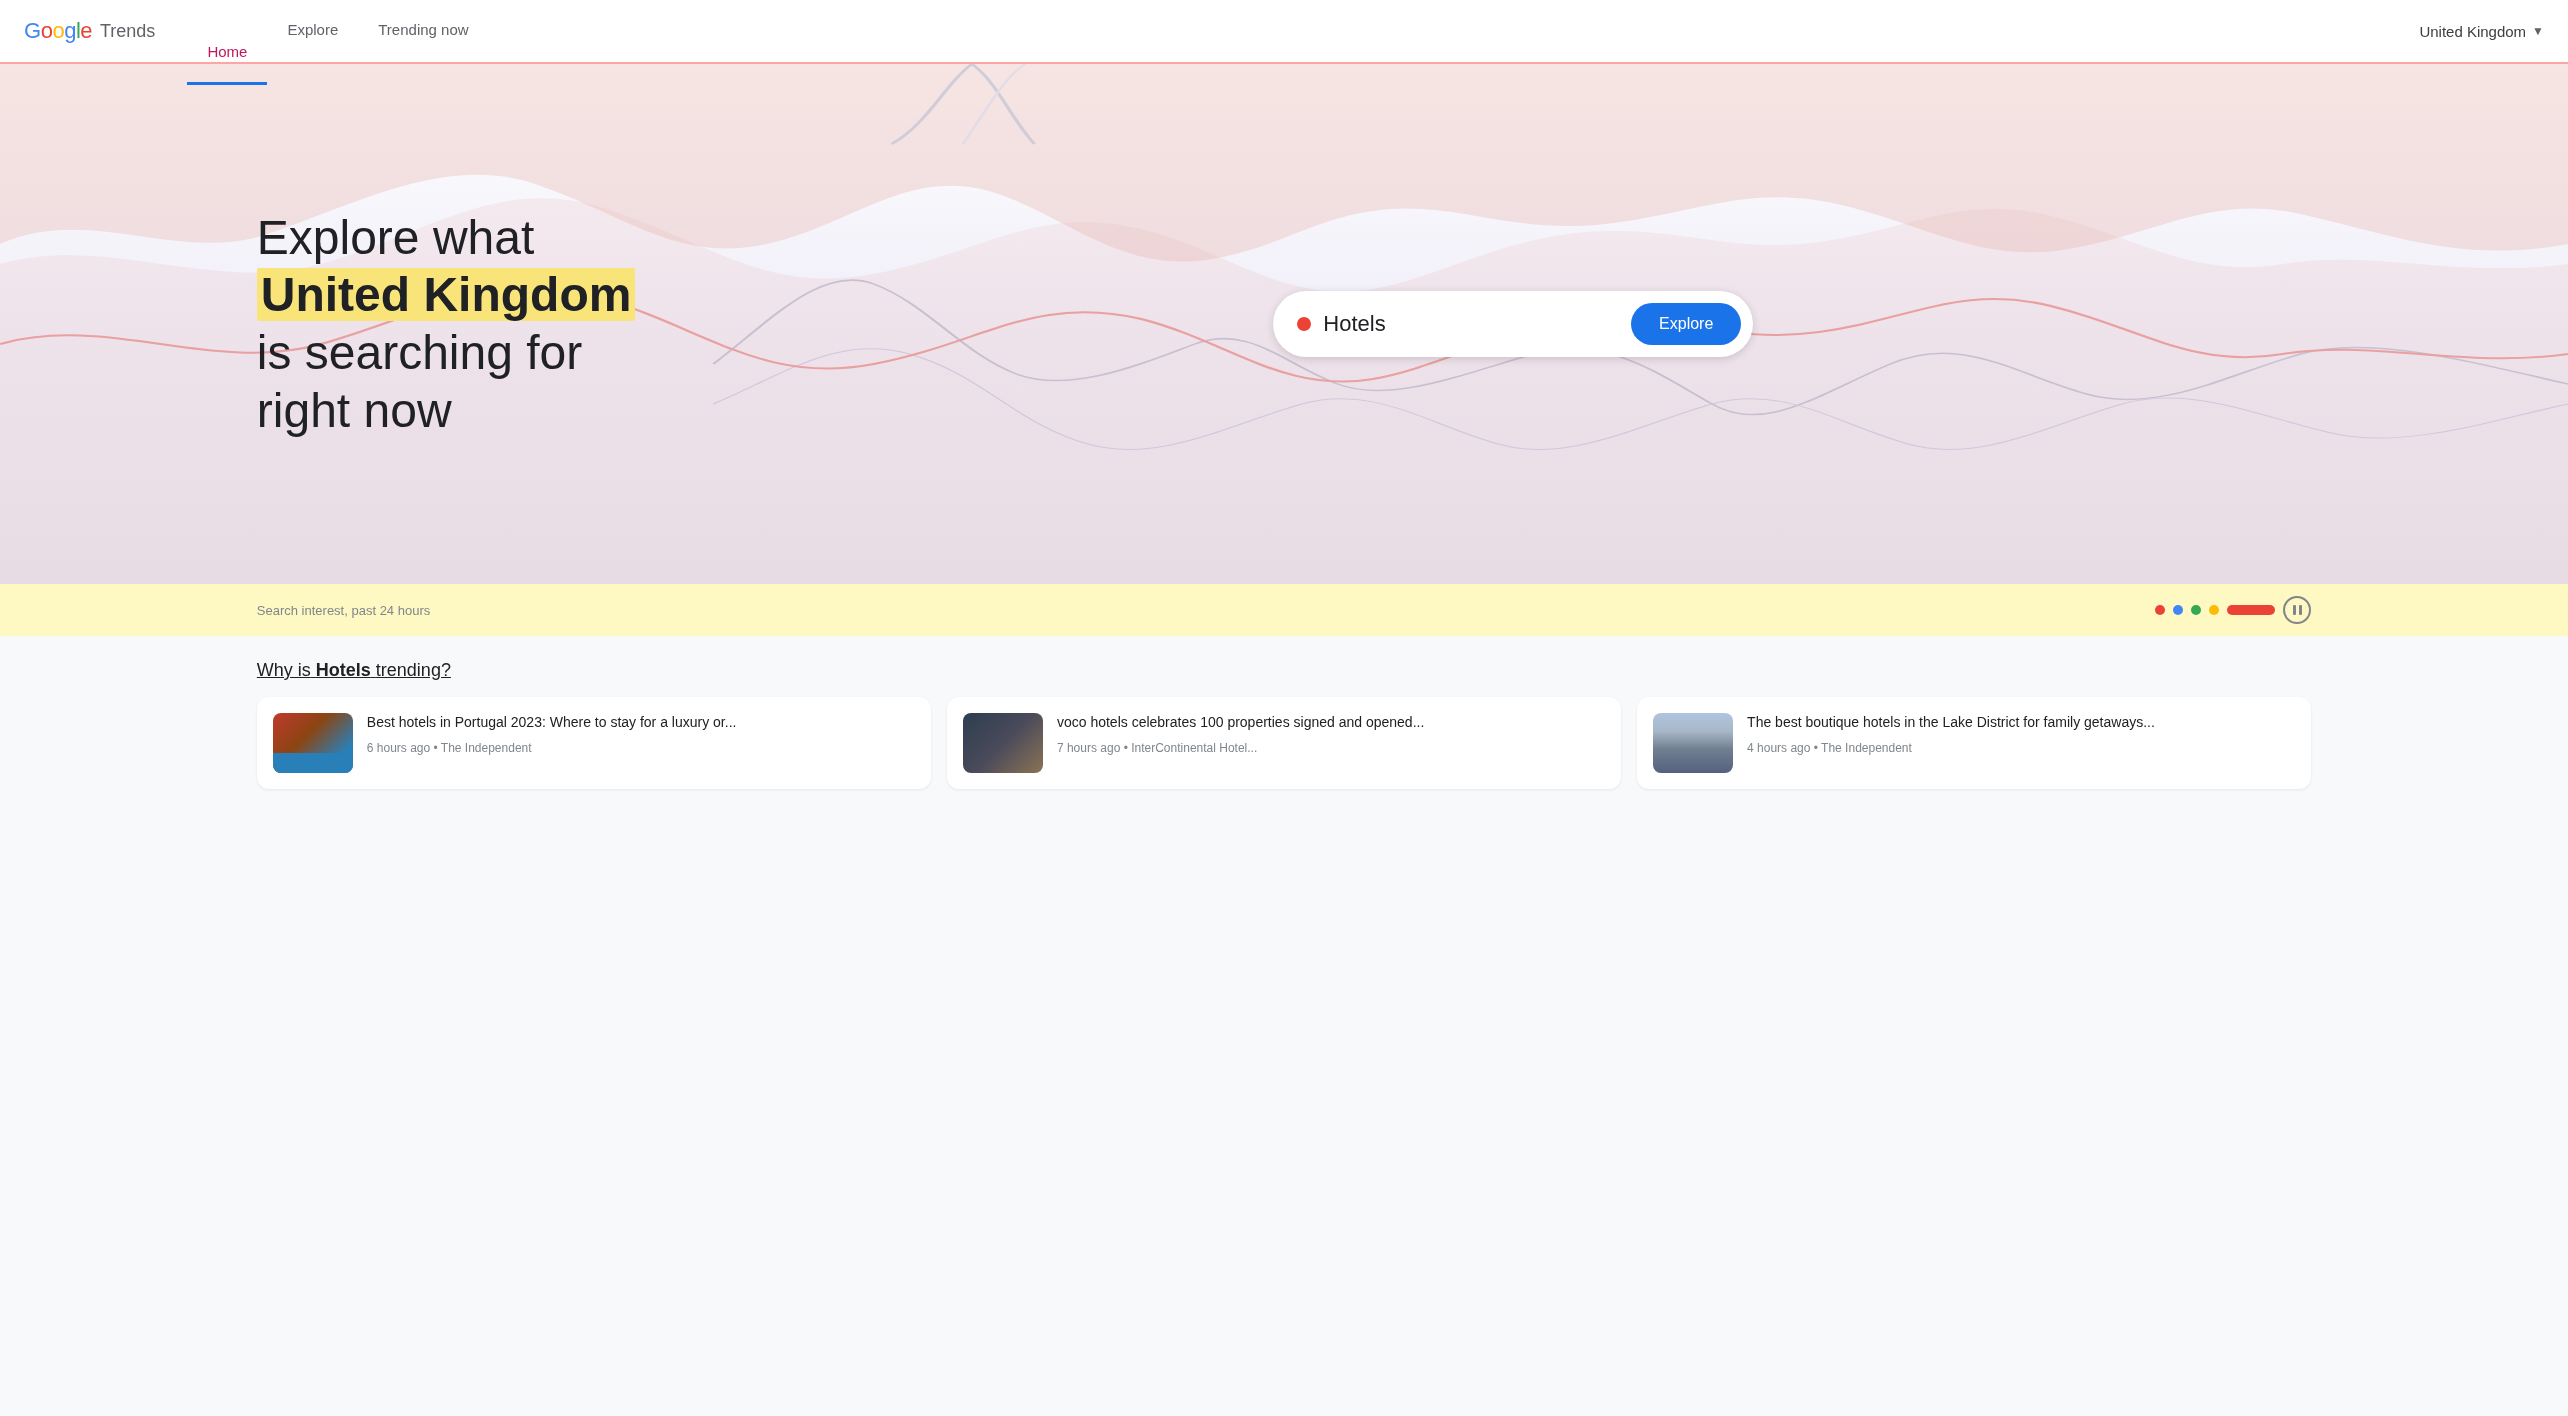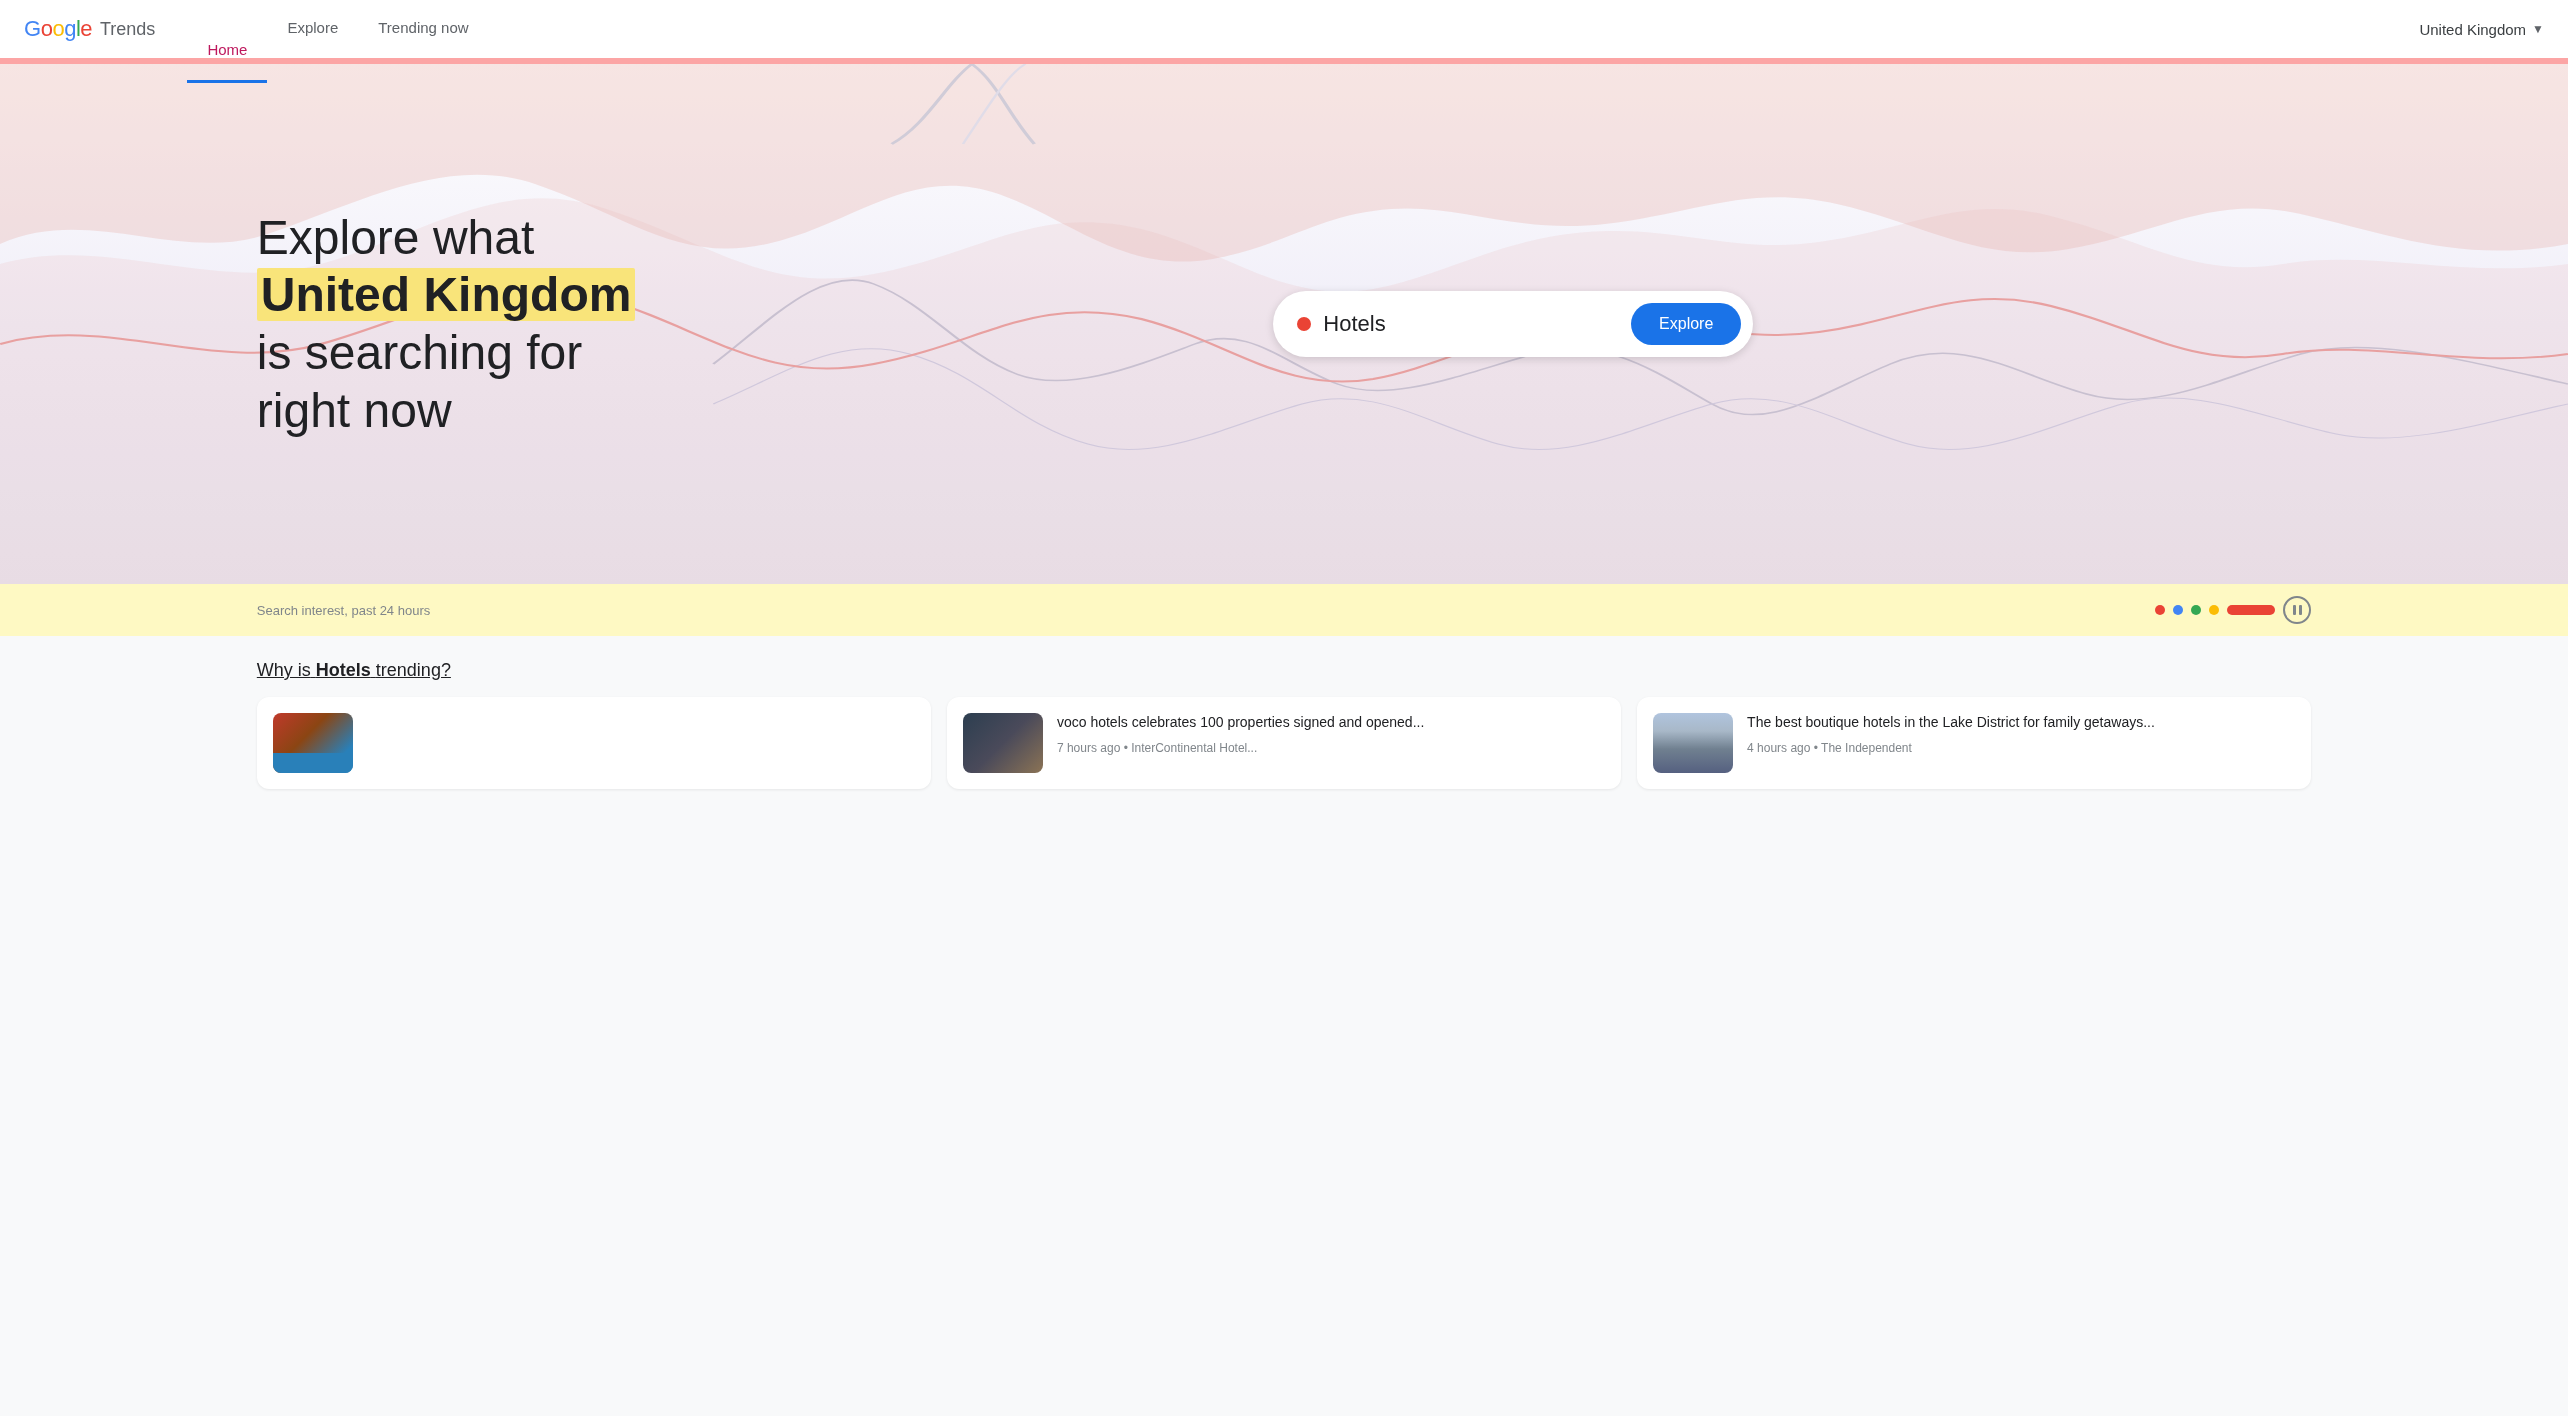--- a/index.html
+++ b/index.html
@@ -5,21 +5,21 @@
     * { margin: 0; padding: 0; box-sizing: border-box; }
     body { font-family: 'Google Sans', Arial, sans-serif; background: #f8f9fa; overflow-x: hidden; }
 
     
     .header {
       display: flex;
       align-items: center;
       padding: 0 24px;
       height: 64px;
       background: #fff;
-      border-bottom: 6px solid #fca5a5;
+      border-bottom: 2px solid #fca5a5;
       position: relative;
       z-index: 10;
     }
     .logo {
       display: flex;
       align-items: center;
       gap: 6px;
       margin-right: 32px;
       text-decoration: none;
     }
@@ -360,20 +360,24 @@
 <section class="trending-section">
   <div class="trending-title">
     <span>Why is</span>
     <strong>Hotels</strong>
     <span>trending?</span>
   </div>
   <div class="cards-row">
 
     <div class="news-card">
       <div class="card-thumb thumb-portugal"></div>
+      <div class="card-content">
+        <div class="card-title">Best hotels in Portugal 2023: Where to stay for a luxury or...</div>
+        <div class="card-meta">6 hours ago • The Independent</div>
+      </div>
     </div>
 
     <div class="news-card">
       <div class="card-thumb thumb-voco"></div>
       <div class="card-content">
         <div class="card-title">voco hotels celebrates 100 properties signed and opened...</div>
         <div class="card-meta">7 hours ago • InterContinental Hotel...</div>
       </div>
     </div>
 

